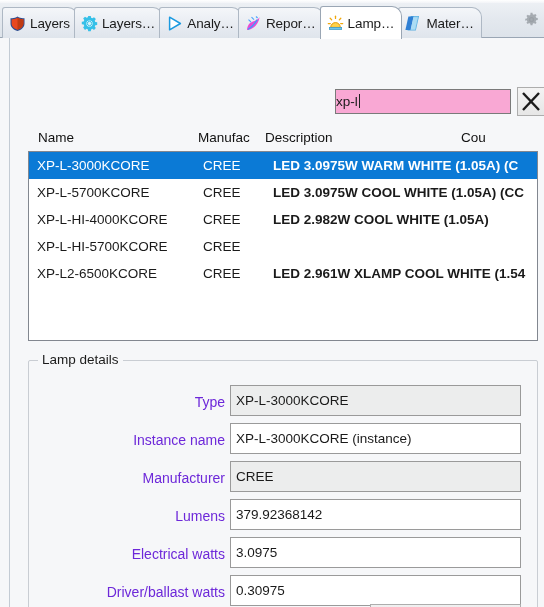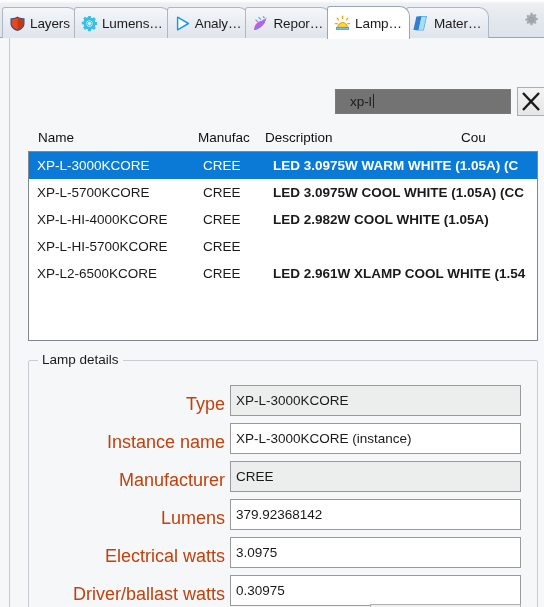--- a/index.html
+++ b/index.html
@@ -76,23 +76,23 @@
   }
 
   
   .searchwrap {
     position: absolute; left: 325px; top: 49px;
     width: 206px; height: 29px;
   }
   .searchbox {
     position: absolute; left: 0; top: 2px;
     width: 176px; height: 25px;
-    background: #737373;
+    background: #f9a8d4;
     border: 1px solid #7a7a7a;
-    padding: 0 14px;
+    padding: 0 0;
     font-size: 13.5px; line-height: 23px;
     color: #1a1a1a;
     font-family: "Liberation Sans", sans-serif;
   }
   .caret {
     display: inline-block;
     width: 1px; height: 14px;
     background: #222;
     vertical-align: -2px;
     margin-left: 1px;
@@ -151,22 +151,22 @@
     background: #f6f7f9;
     padding: 0 4px;
     font-size: 13.5px; color: #1b1b1b; text-align: center;
   }
 
   .field { position: absolute; left: 0; width: 510px; height: 34px; }
   .flabel {
     position: absolute; left: 0; top: 9px;
     width: 196px;
     text-align: right;
-    font-size: 18px;
-    color: #c2410c;
+    font-size: 14px;
+    color: #6d28d9;
     white-space: nowrap;
   }
   .finput {
     position: absolute; left: 201px; top: 0;
     width: 291px; height: 31px;
     border: 1px solid #9a9a9a;
     background: #ffffff;
     font-size: 13.5px;
     color: #1a1a1a;
     line-height: 29px;
@@ -203,21 +203,21 @@
               <path d="M8.5 2.8v11.9c3.2-1 5.9-3 5.9-6.2V4.2c-2.2.2-4.4-.3-5.9-1.4z" fill="#c03a12"></path>
             </svg></span>
           <span class="tlabel">Layers</span>
         </div>
         <div class="tab">
           <span class="ico"><svg viewBox="0 0 17 17" width="17" height="17">
               <path d="M7.2.9h2.6l.3 1.9 1.3.55 1.6-1.1 1.85 1.85-1.1 1.6.55 1.3 1.9.3v2.6l-1.9.3-.55 1.3 1.1 1.6-1.85 1.85-1.6-1.1-1.3.55-.3 1.9H7.2l-.3-1.9-1.3-.55-1.6 1.1L2.15 12.5l1.1-1.6-.55-1.3-1.9-.3V6.7l1.9-.3.55-1.3-1.1-1.6L4 1.65l1.6 1.1 1.3-.55z" fill="#35c0e8"></path>
               <circle cx="8.5" cy="8.5" r="3.1" fill="#ffffff"></circle>
               <circle cx="8.5" cy="8.5" r="2.2" fill="#d9f3fb" stroke="#35c0e8" stroke-width="1"></circle>
             </svg></span>
-          <span class="tlabel">Lumens…</span>
+          <span class="tlabel">Layers…</span>
         </div>
         <div class="tab">
           <span class="ico"><svg viewBox="0 0 17 17" width="17" height="17">
               <path d="M3.6 2.2 14.4 8.5 3.6 14.8z" fill="#ffffff" stroke="#1b9ae0" stroke-width="1.5" stroke-linejoin="round"></path>
             </svg></span>
           <span class="tlabel">Analy…</span>
         </div>
         <div class="tab">
           <span class="ico"><svg viewBox="0 0 17 17" width="17" height="17">
               <path d="M2 15 C5 15 13 12 14.6 2.2 C12 6 8 5.5 5 8 C3 9.6 2.2 12.6 2 15z" fill="#e84bd4"></path>

